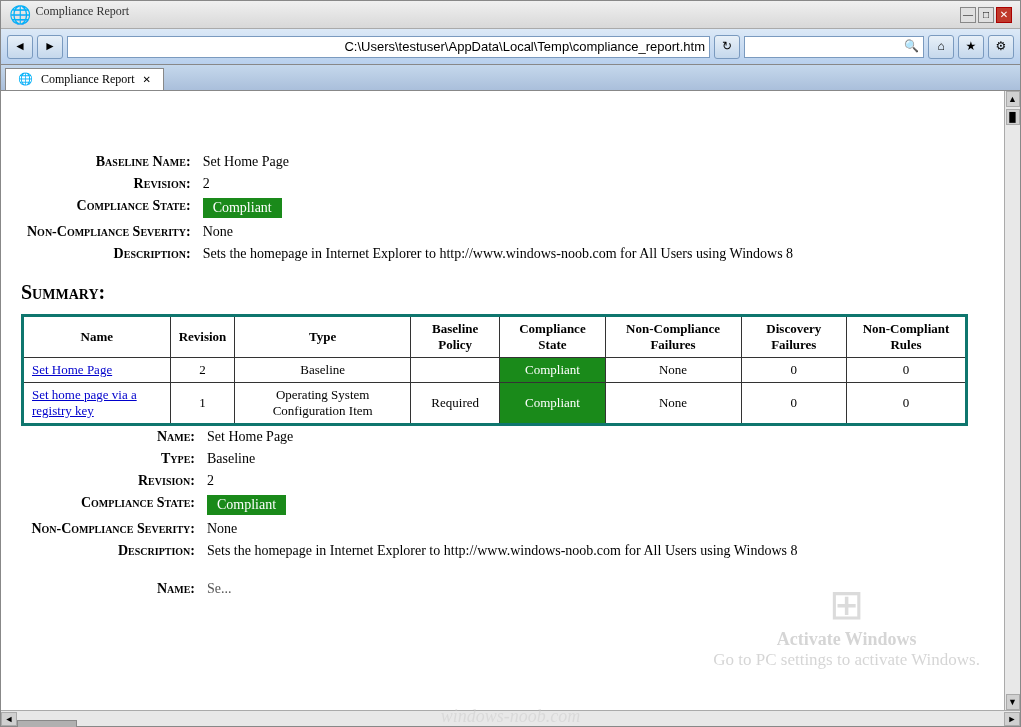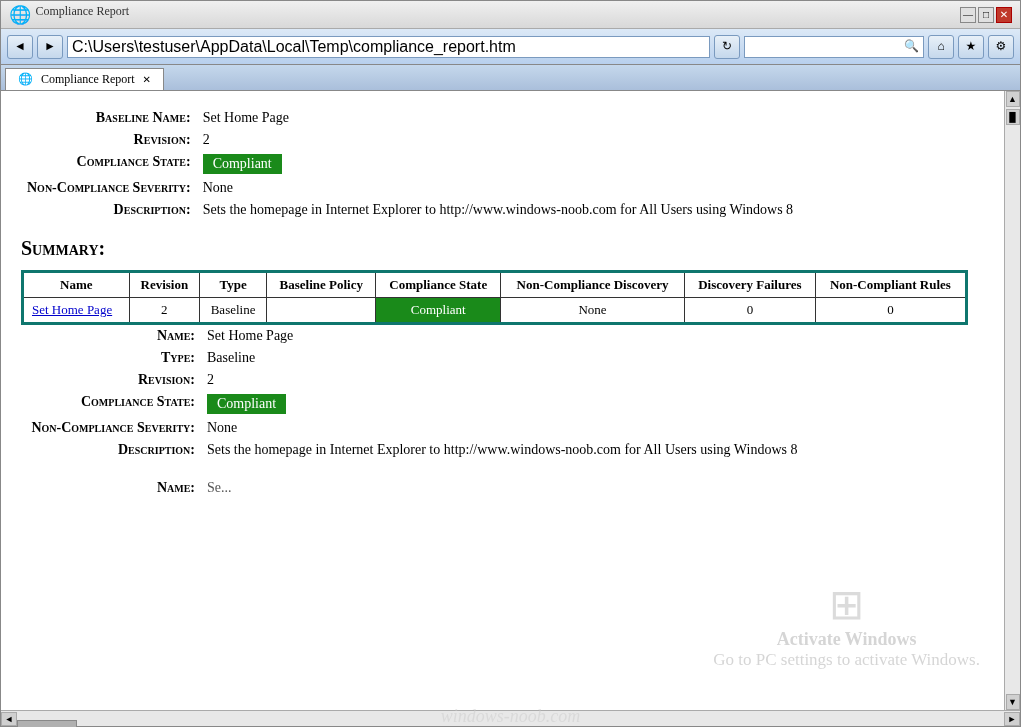--- a/index.html
+++ b/index.html
@@ -11,21 +11,21 @@
     .title-bar-left { display: flex; gap: 4px; }
     .title-btn { width: 16px; height: 16px; border: 1px solid #888; background: #e0e0e0; display: flex; align-items: center; justify-content: center; font-size: 10px; cursor: pointer; }
     .title-btn.close { background: #c0392b; color: white; border-color: #a00; }
     .title-btn.maximize { background: #e0e0e0; }
     .title-btn.minimize { background: #e0e0e0; }
     .title-text { font-size: 12px; color: #333; }
 
     .nav-bar { background: linear-gradient(to bottom, #dce9f7, #b8d0ed); height: 36px; display: flex; align-items: center; padding: 0 6px; gap: 4px; border-bottom: 1px solid #888; }
     .nav-btn { width: 26px; height: 24px; background: linear-gradient(to bottom, #e8f0f8, #c5d8ec); border: 1px solid #7a9abf; border-radius: 3px; display: flex; align-items: center; justify-content: center; font-size: 12px; cursor: pointer; }
     .address-bar-container { flex: 1; display: flex; align-items: center; gap: 4px; }
-    .address-bar { flex: 1; height: 22px; border: 1px solid #7a9abf; padding: 0 4px; font-size: 16px; background: white; }
+    .address-bar { flex: 1; height: 22px; border: 1px solid #7a9abf; padding: 0 4px; font-size: 13px; background: white; text-align: right; }
     .search-bar { width: 180px; height: 22px; border: 1px solid #7a9abf; padding: 0 4px; font-size: 12px; background: white; display: flex; align-items: center; }
     .search-input { border: none; outline: none; font-size: 12px; flex: 1; }
     .ie-icon { font-size: 18px; }
     .tab-bar { background: linear-gradient(to bottom, #c5d8ec, #aabfdb); height: 26px; display: flex; align-items: flex-end; padding: 0 4px; border-bottom: 1px solid #888; }
     .tab { background: white; border: 1px solid #888; border-bottom: none; padding: 2px 12px; font-size: 12px; display: flex; align-items: center; gap: 8px; height: 22px; }
     .tab-close { font-size: 10px; cursor: pointer; }
 
     
     .page-content { flex: 1; overflow-y: auto; background: white; padding: 16px 20px; position: relative; }
     
@@ -99,21 +99,21 @@
 
   <div class="tab-bar">
     <div class="tab">
       <span class="ie-icon" style="font-size:12px;">🌐</span>
       <span>Compliance Report</span>
       <span class="tab-close">✕</span>
     </div>
   </div>
 
   <div style="flex:1;display:flex;overflow:hidden;position:relative;">
-    <div class="page-content" style="flex:1;padding-right:36px;">
+    <div class="page-content" style="flex:1;padding-right:36px;margin-top:44px;">
 
       
       <table class="field-table">
         <tbody>
             <tr>
           <td class="field-label">Baseline Name:</td>
           <td class="field-value">Set Home Page</td>
         </tr>
         <tr>
           <td class="field-label">Revision:</td>
@@ -141,36 +141,46 @@
       
       <div style="overflow-x:auto;">
         <table class="summary-table">
           <thead>
             <tr>
               <th>Name</th>
               <th>Revision</th>
               <th>Type</th>
               <th>Baseline Policy</th>
               <th>Compliance State</th>
-              <th>Non-Compliance Discovery</th>
+              <th>Non-Compliance Failures</th>
               <th>Discovery Failures</th>
               <th>Non-Compliant Rules</th>
             </tr>
           </thead>
           <tbody id="summary-tbody">
           <tr>
                 <td class="name-cell"><a href="#">Set Home Page</a></td>
                 <td>2</td>
                 <td>Baseline</td>
                 <td></td>
                 <td class="compliant-cell">Compliant</td>
                 <td>None</td>
                 <td>0</td>
                 <td>0</td>
               </tr>
+              <tr>
+                <td class="name-cell"><a href="#">Set home page via a registry key</a></td>
+                <td>1</td>
+                <td>Operating System Configuration Item</td>
+                <td>Required</td>
+                <td class="compliant-cell">Compliant</td>
+                <td>None</td>
+                <td>0</td>
+                <td>0</td>
+              </tr>
             </tbody>
         </table>
       </div>
 
 
       
       <table class="field-table">
         <tbody>
             <tr>
           <td class="field-label" style="width:180px;">Name:</td>

